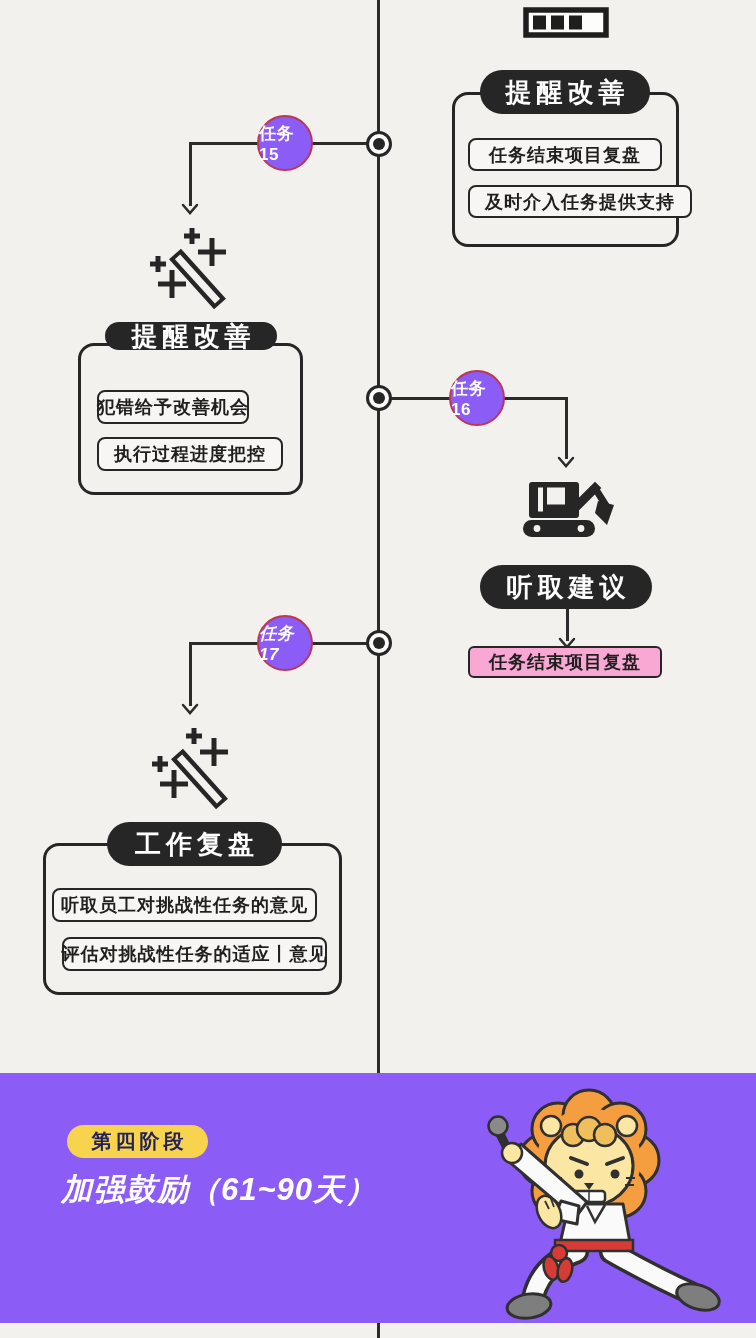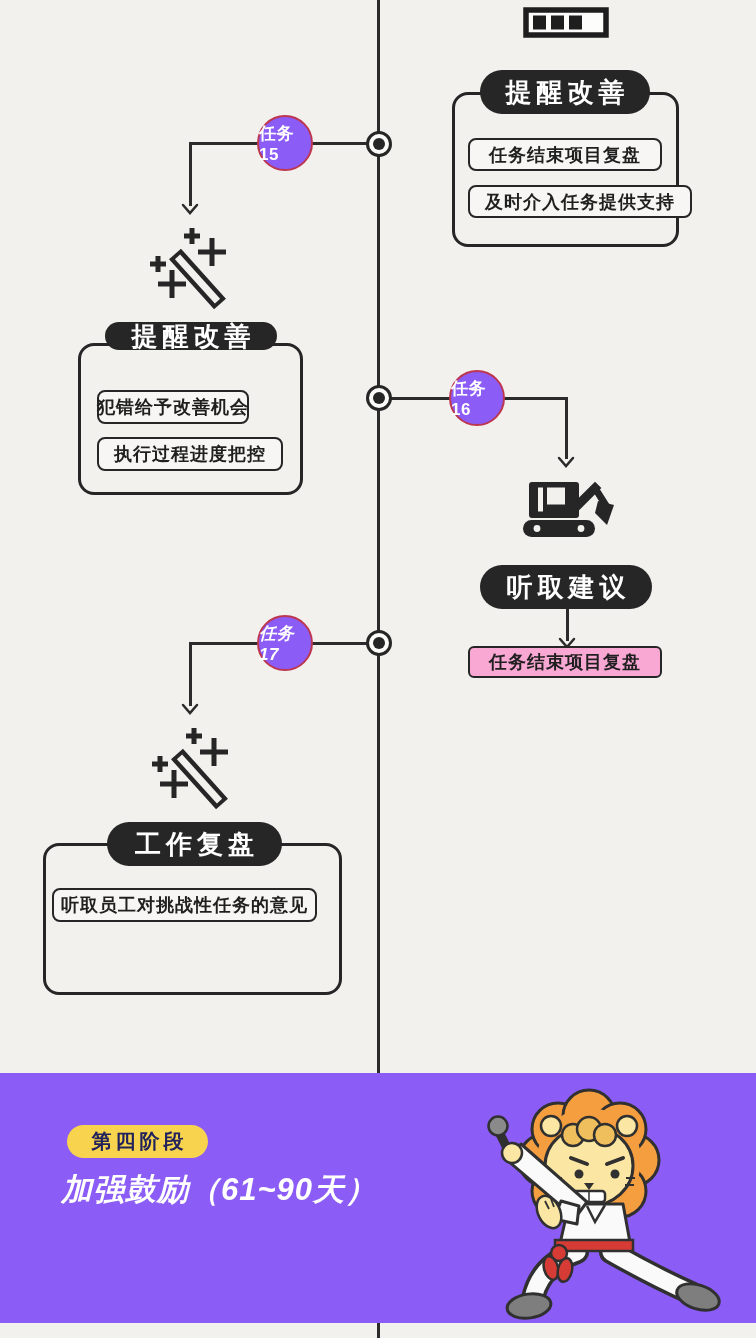--- a/index.html
+++ b/index.html
@@ -128,20 +128,21 @@
       <path d="M44 4 V20 M36 12 H52"></path>
       <path d="M64 14 V42 M50 28 H78"></path>
       <path d="M10 32 V48 M2 40 H18"></path>
       <path d="M24 46 V74 M10 60 H38"></path>
     </g>
   </svg>
 
   <div class="obox" style="left:43px;top:843px;width:299px;height:152px;"></div>
   <div class="pill" style="left:107px;top:822px;width:175px;height:44px;">工作复盘</div>
   <div class="item" style="left:52px;top:888px;width:265px;height:34px;">听取员工对挑战性任务的意见</div>
+  <div class="item" style="left:62px;top:937px;width:265px;height:34px;">评估对挑战性任务的适应丨意见</div>
 
   <div class="footer">
     <div class="stage-badge">第四阶段</div>
     <div class="footer-title">加强鼓励（61~90天）</div>
 
     <svg class="lion" width="250" height="238" viewBox="0 0 250 238">
 
       <g fill="#f59e3f" stroke="#303030" stroke-width="3">
         <circle cx="146" cy="74" r="26"></circle>
           <circle cx="133" cy="105" r="26"></circle>

